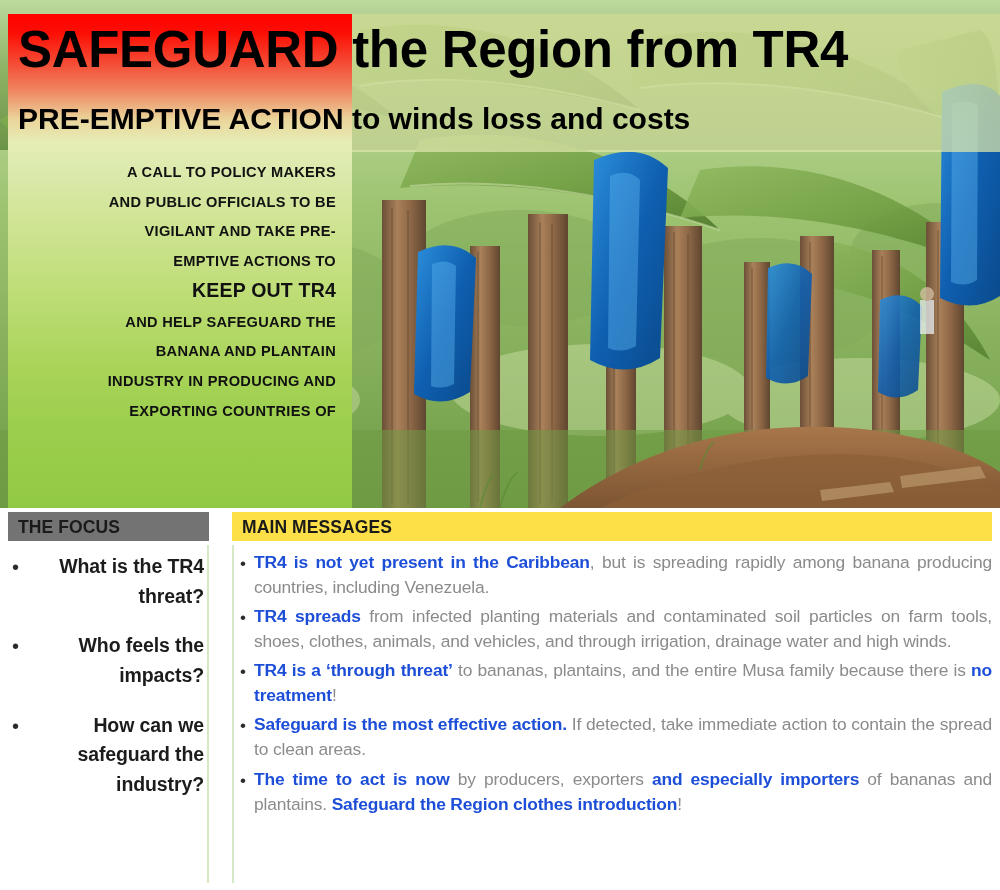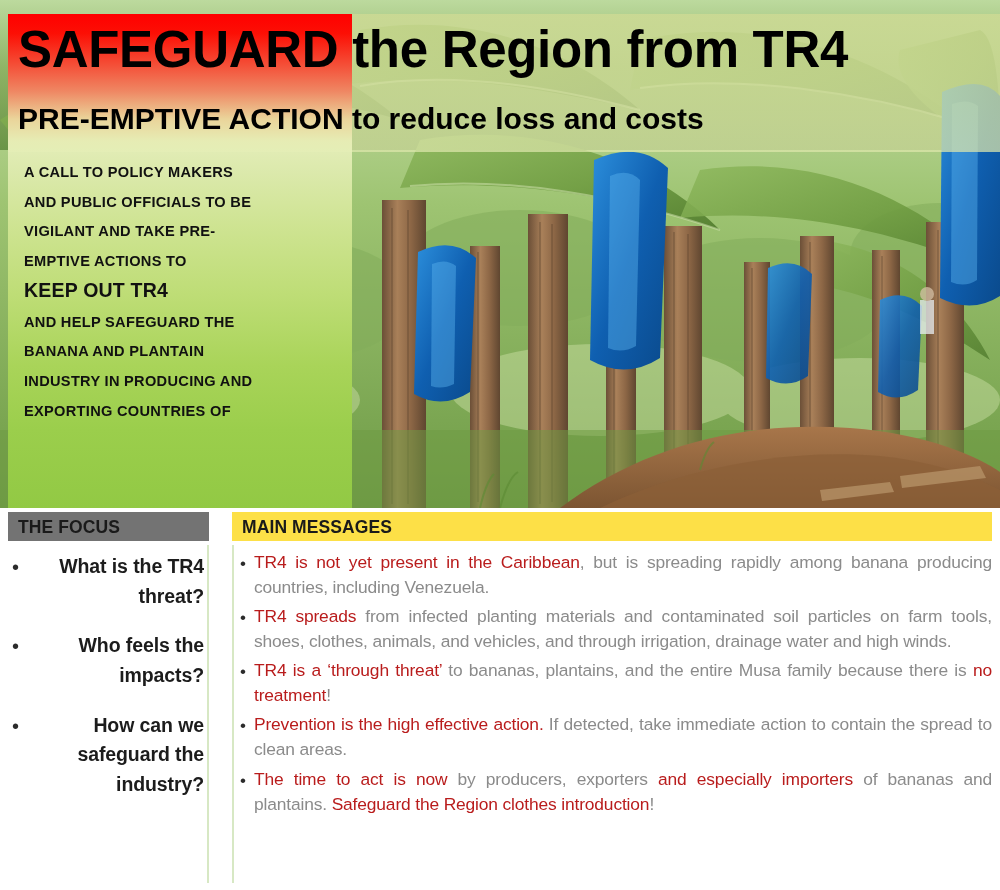--- a/index.html
+++ b/index.html
@@ -67,21 +67,21 @@
   
   .cta-panel {
     position:absolute;
     left:8px; top:152px;
     width:344px; height:356px;
     z-index:4;
     background:linear-gradient(to bottom,
         #e1ecb4 0%, #dbe9ab 6%, #cfe493 20%,
         #bedd76 40%, #a9d459 60%, #9bce4c 78%, #92c944 100%);
     padding:6px 16px 0 16px;
-    text-align:left;
+    text-align:right;
   }
   .cta-line {
     font-size:14.6px; font-weight:bold; color:#111;
     letter-spacing:.3px; line-height:1; padding:7px 0 8px 0;
     text-transform:uppercase;
   }
   .cta-line.big {
     font-size:19.5px; letter-spacing:.2px; padding:5px 0 7px 0;
   }
 
@@ -135,21 +135,21 @@
   .msg-dot {
     flex:0 0 auto; width:14px;
     font-size:17px; line-height:27px; color:#2b2b2b;
   }
   .msg-text {
     flex:1 1 auto;
     font-size:17.4px; color:#8b8b8b; line-height:1.44;
     text-align:justify; text-justify:inter-word;
     letter-spacing:-.15px;
   }
-  .msg-text b { color:#b91c1c; font-weight:normal; }
+  .msg-text b { color:#1d4ed8; font-weight:bold; }
 </style>
 </head>
 <body>
 
 <div id="poster">
 
   <div class="photo-band">
     <svg class="photo-canvas" viewBox="0 0 1000 508" preserveAspectRatio="none">
       <defs>
         <linearGradient id="skyg" x1="0" y1="0" x2="0" y2="1">
@@ -286,21 +286,21 @@
   </div>
 
   <div class="headline-wash"></div>
   <div class="headline-strip"></div>
 
   <div class="title-line1">
     <span class="hl-strong">SAFEGUARD</span><span class="hl-rest"> the Region from TR4</span>
   </div>
 
   <div class="title-line2">
-    <span>PRE-EMPTIVE ACTION</span><span> to reduce loss and costs</span>
+    <span>PRE-EMPTIVE ACTION</span><span> to winds loss and costs</span>
   </div>
 
   <div class="cta-panel" id="cta-panel">
       <div class="cta-line">A CALL TO POLICY MAKERS</div>
       <div class="cta-line">AND PUBLIC OFFICIALS TO BE</div>
       <div class="cta-line">VIGILANT AND TAKE PRE-</div>
       <div class="cta-line">EMPTIVE ACTIONS TO</div>
       <div class="cta-line big">KEEP OUT TR4</div>
       <div class="cta-line">AND HELP SAFEGUARD THE</div>
       <div class="cta-line">BANANA AND PLANTAIN</div>
@@ -341,21 +341,21 @@
       <div class="msg-item">
         <span class="msg-dot">•</span>
         <span class="msg-text"><b>TR4 spreads</b> from infected planting materials and contaminated soil particles on farm tools, shoes, clothes, animals, and vehicles, and through irrigation, drainage water and high winds.</span>
       </div>
       <div class="msg-item">
         <span class="msg-dot">•</span>
         <span class="msg-text"><b>TR4 is a ‘through threat’</b> to bananas, plantains, and the entire Musa family because there is <b>no treatment</b>!</span>
       </div>
       <div class="msg-item">
         <span class="msg-dot">•</span>
-        <span class="msg-text"><b>Prevention is the high effective action.</b> If detected, take immediate action to contain the spread to clean areas.</span>
+        <span class="msg-text"><b>Safeguard is the most effective action.</b> If detected, take immediate action to contain the spread to clean areas.</span>
       </div>
       <div class="msg-item">
         <span class="msg-dot">•</span>
         <span class="msg-text"><b>The time to act is now</b> by producers, exporters <b>and especially importers</b> of bananas and plantains. <b>Safeguard the Region clothes introduction</b>!</span>
       </div>
     </div>
 
 </div>
 
 </body></html>

